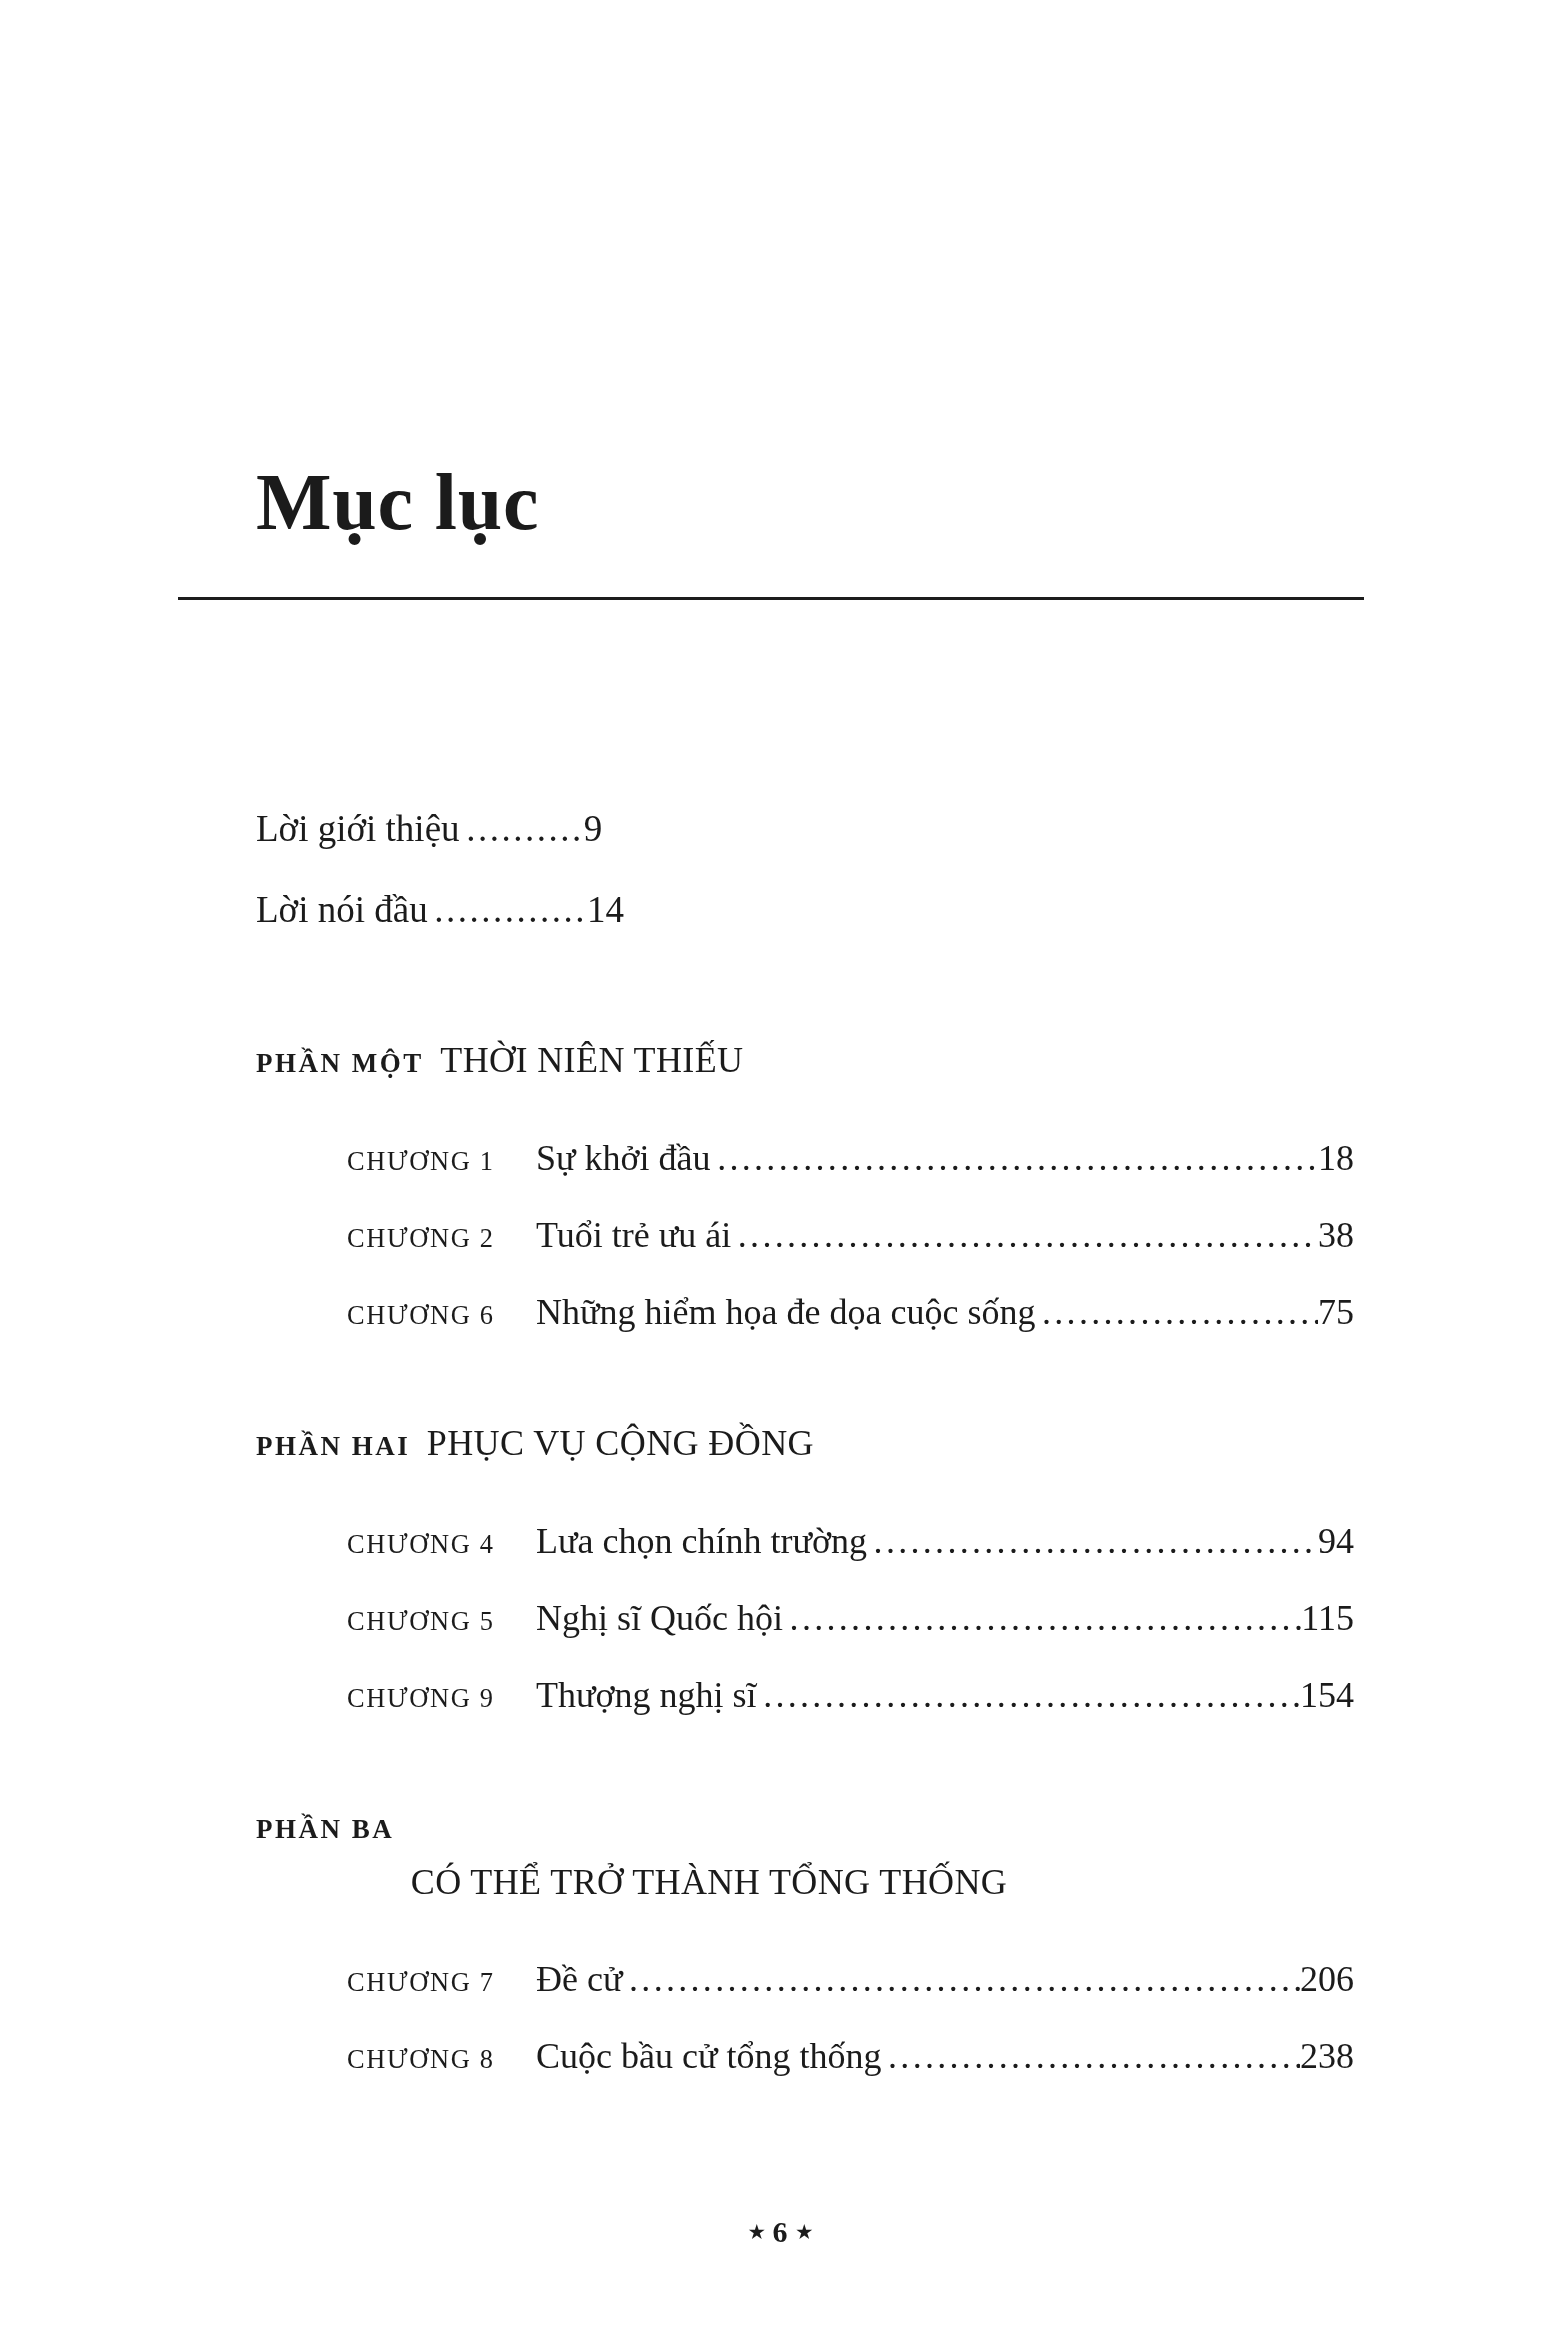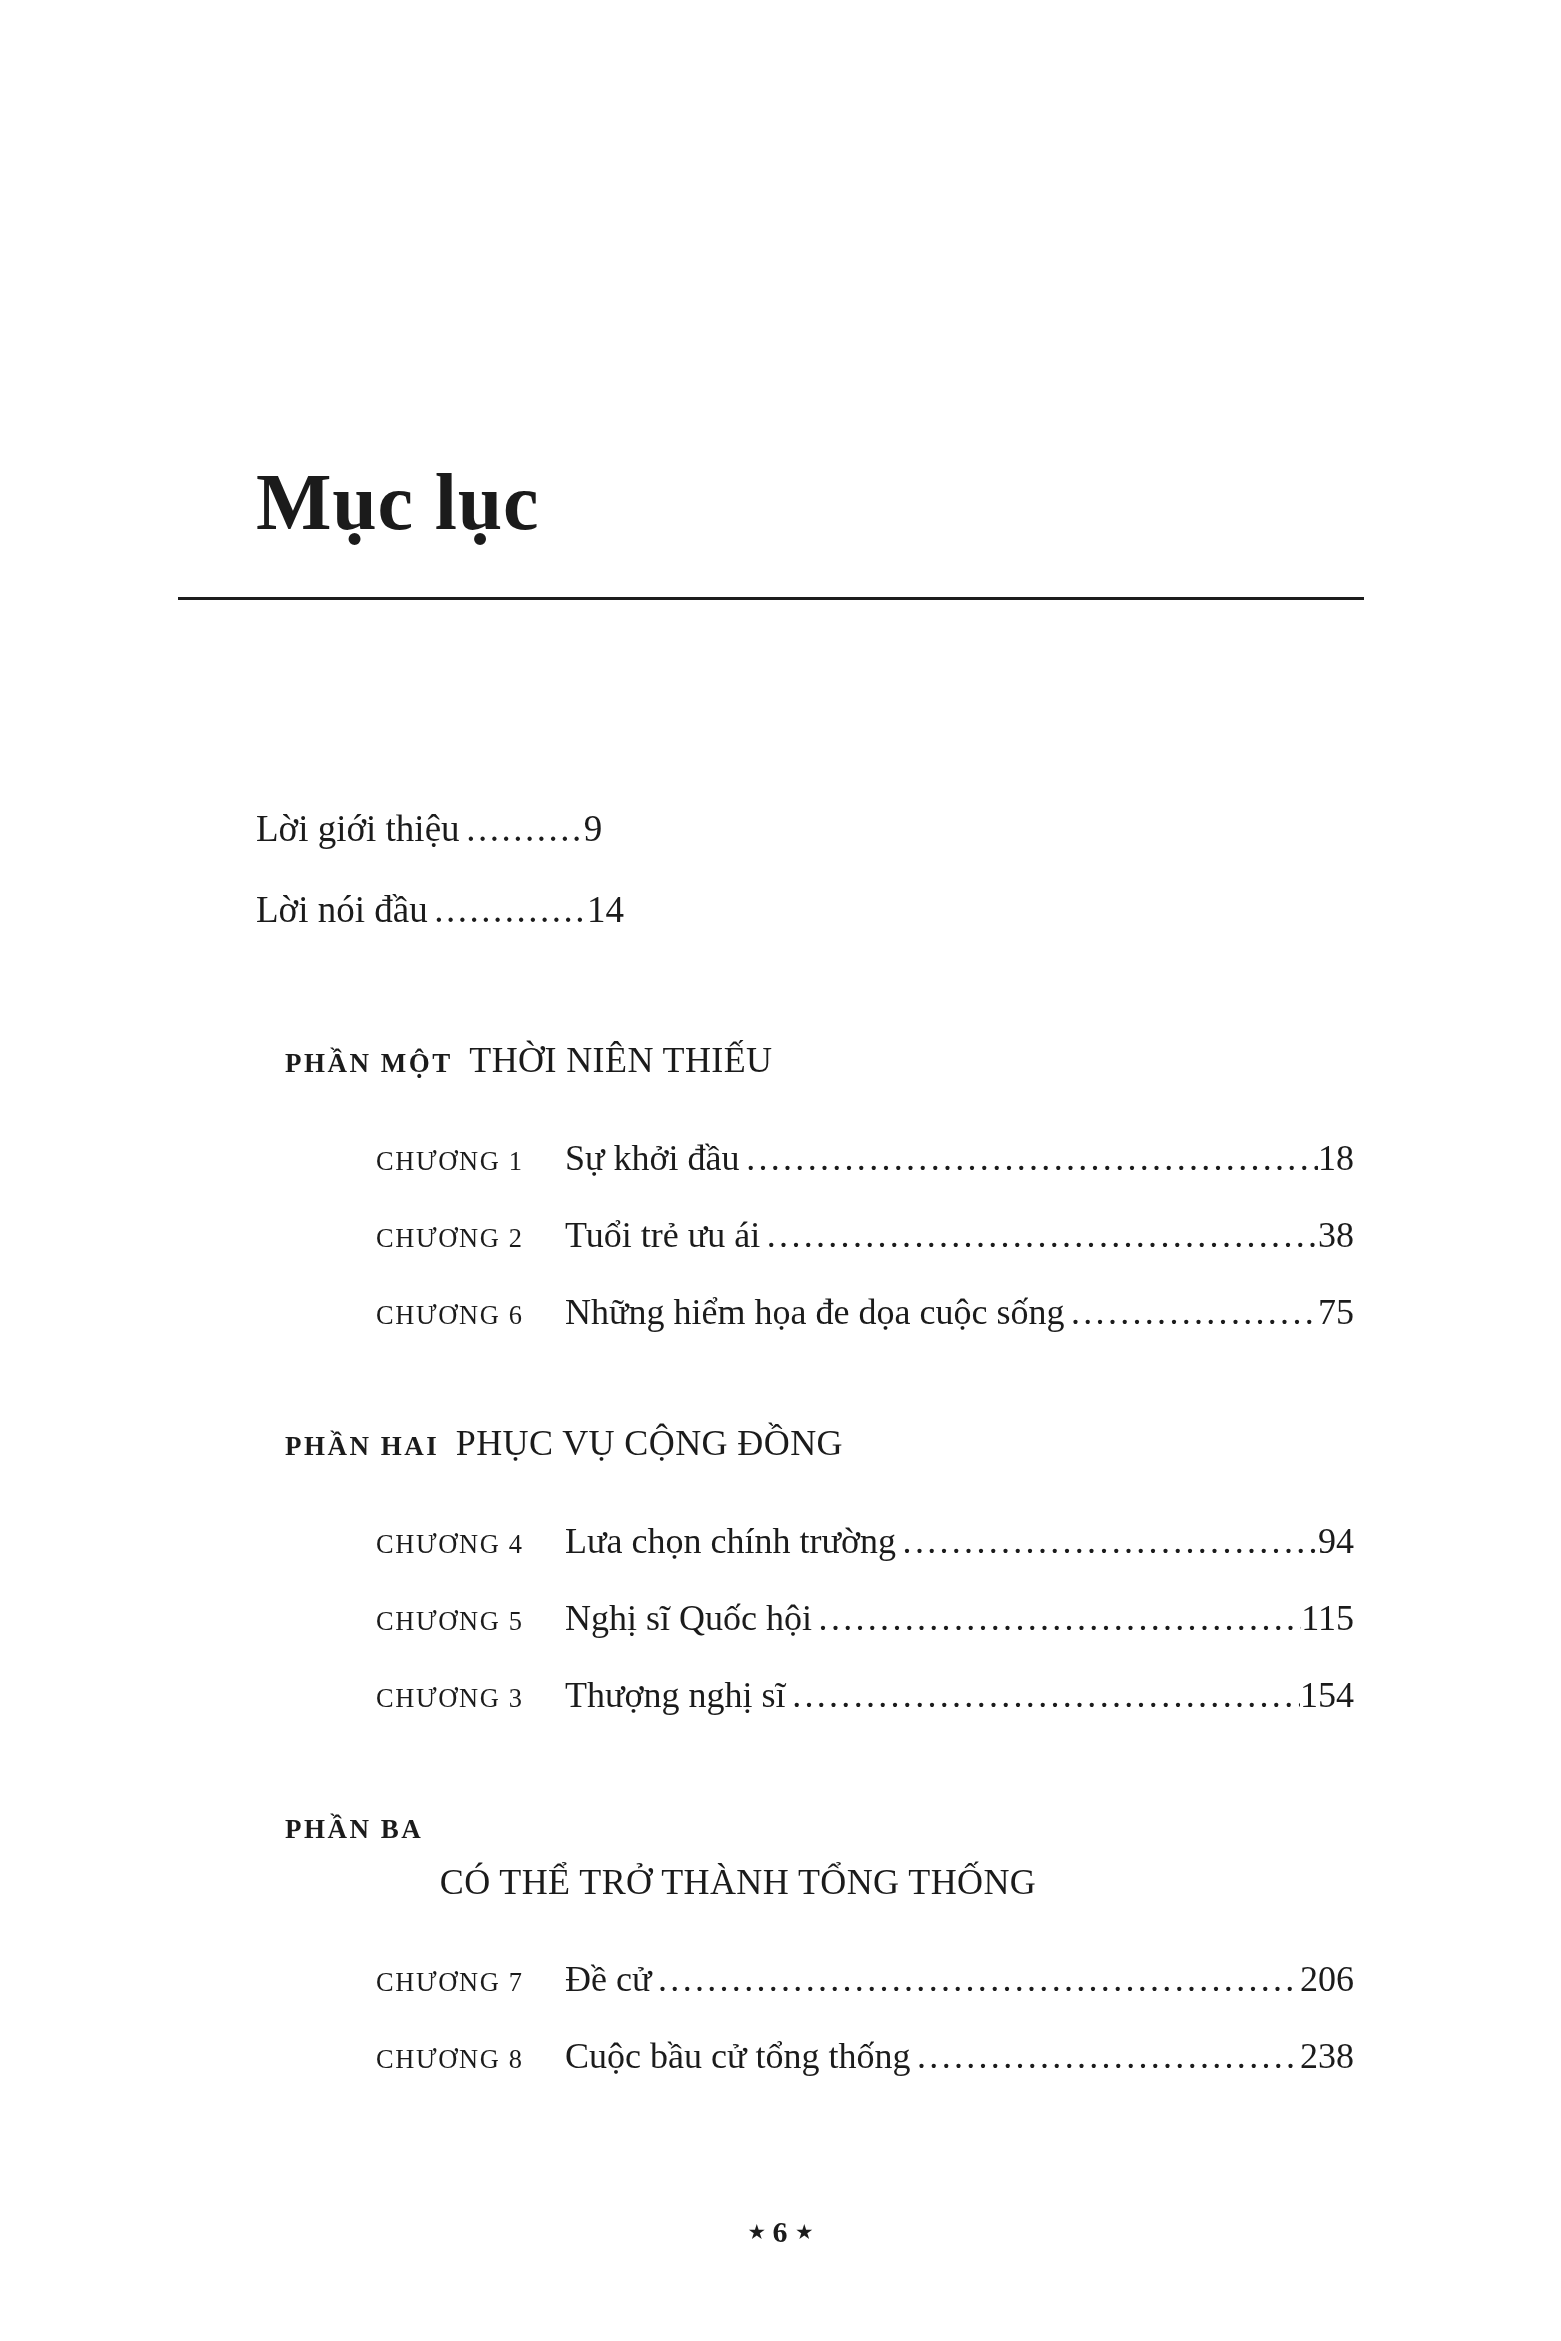--- a/index.html
+++ b/index.html
@@ -53,21 +53,20 @@
   .fm-title {
   }
   .fm-dots {
     letter-spacing: 2.5px;
     margin-left: 6.6px;
   }
 
   
   .part {
     margin-top: 83px;
-    margin-left: 29px;
   }
   .part-heading {
     display: flex;
     align-items: baseline;
   }
   .part-label {
     flex: none;
     font-size: 27px;
     font-weight: 700;
     letter-spacing: 2.5px;
@@ -198,21 +197,21 @@
           <span class="leader"></span>
           <span class="ch-page">94</span>
         </div>
         <div class="chapter-row">
           <span class="ch-label">CHƯƠNG 5</span>
           <span class="ch-title">Nghị sĩ Quốc hội</span>
           <span class="leader"></span>
           <span class="ch-page">115</span>
         </div>
         <div class="chapter-row">
-          <span class="ch-label">CHƯƠNG 3</span>
+          <span class="ch-label">CHƯƠNG 9</span>
           <span class="ch-title">Thượng nghị sĩ</span>
           <span class="leader"></span>
           <span class="ch-page">154</span>
         </div>
       </div>
     </div>
 
     <div class="part">
       <div class="part-heading">
         <span class="part-label">PHẦN BA</span>

